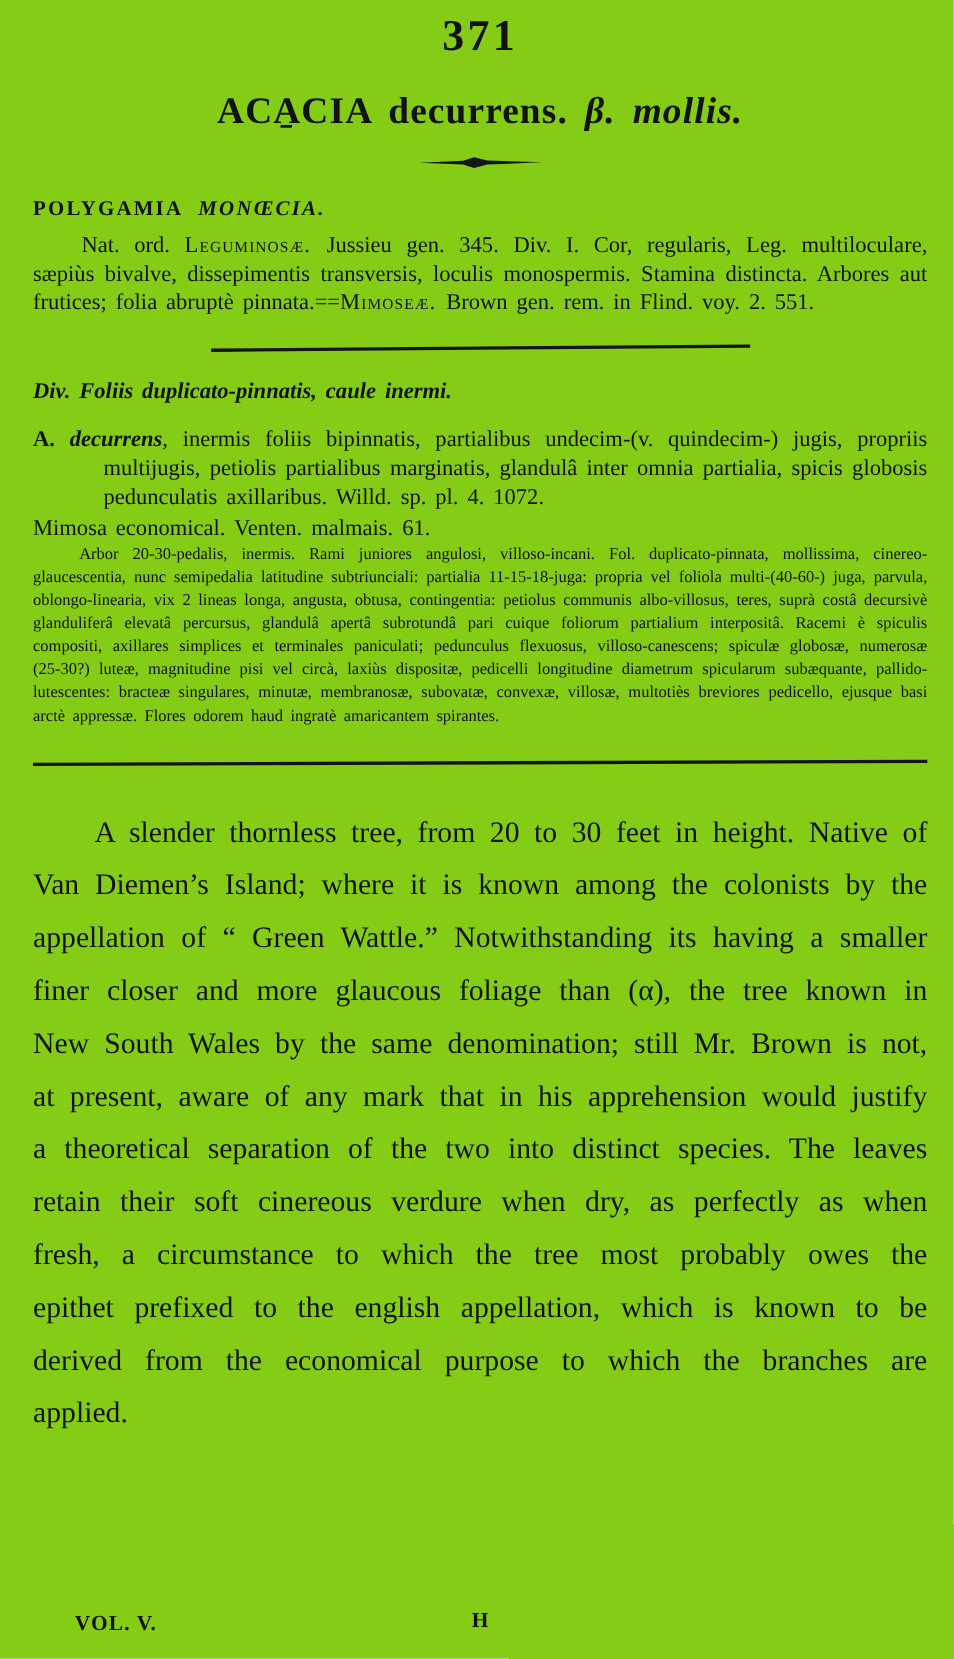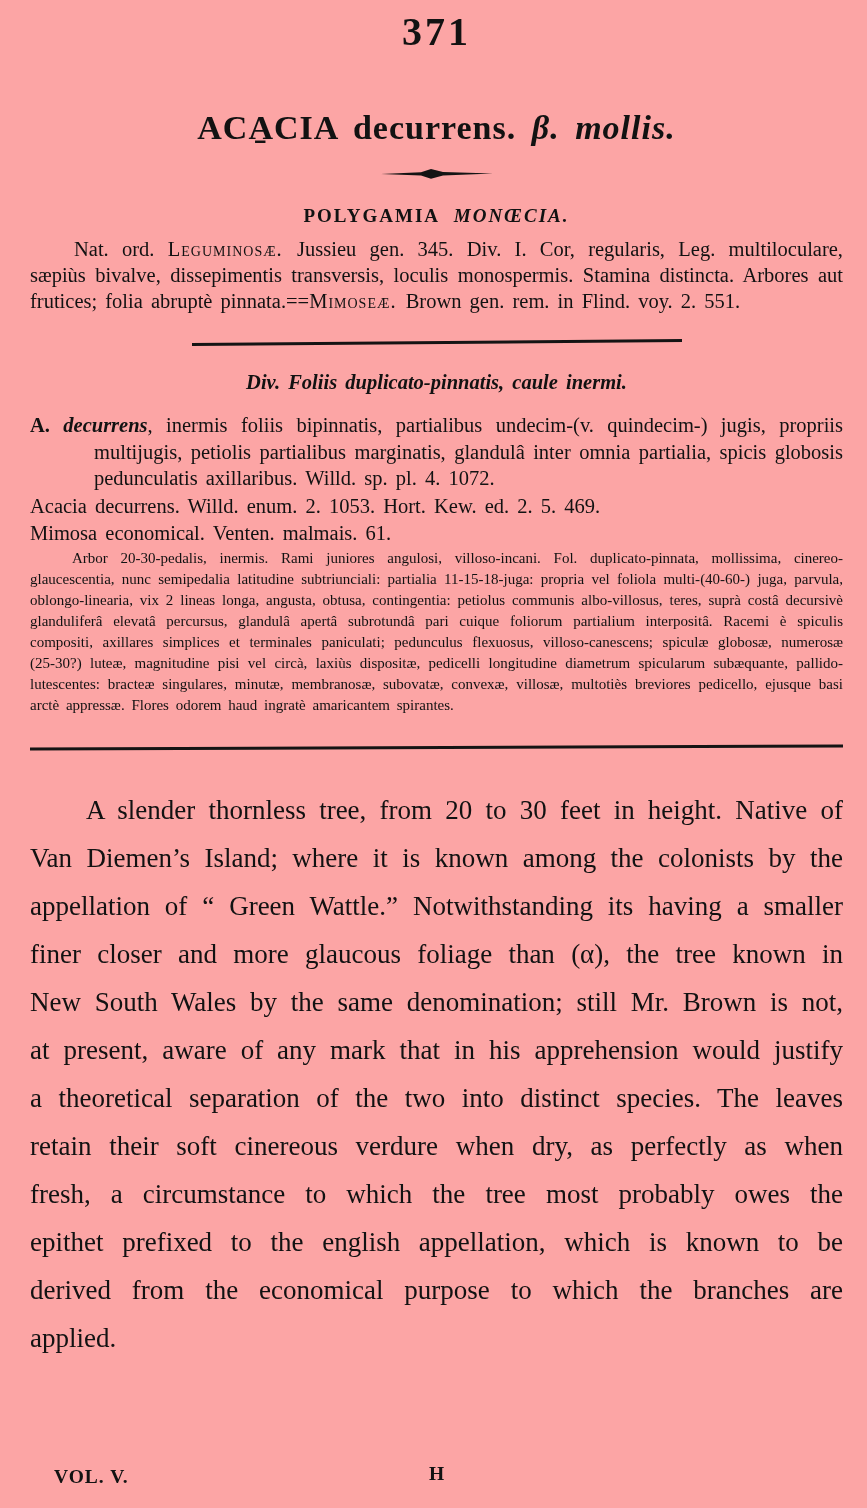--- a/index.html
+++ b/index.html
@@ -2,62 +2,61 @@
 <html><head>
 <meta charset="utf-8">
 <style>
   * { margin: 0; padding: 0; box-sizing: border-box; }
   html, body { background: #e8e8e6; }
   .page {
     position: relative;
     width: 867px;
     height: 1508px;
     margin: 0 auto;
-    background: #fca5a5;
+    background: #84cc16;
     color: #121212;
     font-family: "Liberation Serif", "DejaVu Serif", serif;
     overflow: hidden;
     padding: 0 24px 0 30px;
   }
   
   .i  { }
   .b  { font-weight: bold; }
   .bi { font-weight: bold; font-style: italic; }
   .sc { font-variant: small-caps; letter-spacing: 1px; }
 
   .page-number {
     margin-top: 8px;
     text-align: center;
     font-size: 40px;
     font-weight: bold;
     letter-spacing: 3px;
   }
   .title {
-    margin-top: 54px;
+    margin-top: 28px;
     text-align: center;
     font-size: 34px;
     letter-spacing: 1px;
     word-spacing: 6px;
   }
   .subtitle {
     margin-top: 12px;
     text-align: center;
     font-size: 31px;
     font-weight: bold;
     font-style: italic;
     word-spacing: 4px;
   }
   .ornament-wrap {
     margin-top: 20px;
     text-align: center;
     line-height: 0;
   }
   .class-heading {
     margin-top: 24px;
-    text-align: center;
     font-size: 19px;
     letter-spacing: 2px;
     word-spacing: 8px;
   }
   .nat-ord {
     margin-top: 9px;
     font-size: 20.5px;
     line-height: 26px;
     text-align: justify;
     text-indent: 44px;
@@ -65,21 +64,21 @@
   }
   .mid-rule {
     width: 490px;
     margin: 27px auto 0;
     border: 0;
     border-top: 3px solid #141414;
     transform: rotate(-0.45deg);
   }
   .div-heading {
     margin-top: 27px;
-    text-align: center;
+    text-align: left;
     font-size: 20.5px;
     word-spacing: 3px;
   }
   .species-entry, .synonym-line, .beta-entry {
     font-size: 20.5px;
     line-height: 26.5px;
     text-align: justify;
     word-spacing: 3px;
   }
   .hang {
@@ -113,21 +112,21 @@
     word-spacing: 6px;
   }
   .footer {
     position: absolute;
     left: 30px;
     right: 24px;
     top: 1466px;
     font-size: 19.5px;
     font-weight: bold;
   }
-  .footer .vol { position: absolute; left: 24px; top: 0; letter-spacing: 1px; }
+  .footer .vol { position: absolute; left: 38px; top: 0; letter-spacing: 1px; }
   .footer .sig { position: absolute; left: 0; right: 0; text-align: center; top: -3px; }
   .ornament-svg { display: inline-block; }
 </style>
 </head>
 <body>
 
 <div class="page">
 
   <div class="page-number">371</div>
 
@@ -143,21 +142,20 @@
   <div class="class-heading"><span class="b">POLYGAMIA </span><span class="bi">MONŒCIA.</span></div>
 
   <p class="nat-ord"><span class="i">Nat. ord. </span><span class="sc">Leguminosæ. </span><span class="i">Jussieu gen. </span><span>345.  </span><span class="i">Div. I. </span><span>Cor, regularis, Leg. multiloculare, sæpiùs bivalve, dissepimentis transversis, loculis monospermis.  Stamina distincta.  </span><span class="i">Arbores aut frutices; folia abruptè pinnata.</span><span>==</span><span class="sc">Mimoseæ. </span><span class="i">Brown gen. rem. in Flind. voy. </span><span>2. 551.</span></p>
 
   <hr class="mid-rule">
 
   <div class="div-heading"><span class="bi">Div. Foliis duplicato-pinnatis, caule inermi.</span></div>
 
   <p class="species-entry hang"><span class="b">A. </span><span class="bi">decurrens</span><span>, inermis foliis bipinnatis, partialibus undecim-(v. quindecim-) jugis, propriis multijugis, petiolis partialibus marginatis, glandulâ inter omnia partialia, spicis globosis pedunculatis axillaribus.  </span><span class="i">Willd. sp. pl. 4. 1072.</span></p>
 
-  <p class="synonym-line"><span>Acacia decurrens. </span><span class="i">Willd. enum. 2. 1053.   Hort. Kew. ed. 2. 5. 469.</span></p>
 
   <p class="synonym-line"><span>Mimosa economical. </span><span class="i">Venten. malmais. 61.</span></p>
 
 
   <p class="latin-desc"><span>Arbor </span><span class="i">20-30-pedalis, inermis.</span><span>  Rami juniores </span><span class="i">angulosi, villoso-incani.</span><span> Fol. </span><span class="i">duplicato-pinnata, mollissima, cinereo-glaucescentia, nunc semipedalia latitudine subtriunciali:</span><span> partialia </span><span class="i">11-15-18-juga:</span><span> propria </span><span class="i">vel</span><span> foliola </span><span class="i">multi-</span><span>(40-60-) </span><span class="i">juga, parvula, oblongo-linearia, vix 2 lineas longa, angusta, obtusa, contingentia:</span><span> petiolus communis </span><span class="i">albo-villosus, teres, suprà costâ decursivè glanduliferâ elevatâ percursus, glandulâ apertâ subrotundâ pari cuique foliorum partialium interpositâ.</span><span>  Racemi </span><span class="i">è spiculis compositi, axillares simplices et terminales paniculati;</span><span> pedunculus </span><span class="i">flexuosus, villoso-canescens;</span><span> spiculæ </span><span class="i">globosæ, numerosæ (25-30?) luteæ, magnitudine pisi vel circà, laxiùs dispositæ,</span><span> pedicelli </span><span class="i">longitudine diametrum spicularum subæquante, pallido-lutescentes:</span><span> bracteæ </span><span class="i">singulares, minutæ, membranosæ, subovatæ, convexæ, villosæ, multotiès breviores pedicello, ejusque basi arctè appressæ.</span><span>  Flores </span><span class="i">odorem haud ingratè amaricantem spirantes.</span></p>
 
   <hr class="full-rule">
 
   <p class="english-desc">A slender thornless tree, from 20 to 30 feet in height. Native of Van Diemen’s Island; where it is known among the colonists by the appellation of “ Green Wattle.”  Notwithstanding its having a smaller finer closer and more glaucous foliage than (α), the tree known in New South Wales by the same denomination; still Mr. Brown is not, at present, aware of any mark that in his apprehension would justify a theoretical separation of the two into distinct species.  The leaves retain their soft cinereous verdure when dry, as perfectly as when fresh, a circumstance to which the tree most probably owes the epithet prefixed to the english appellation, which is known to be derived from the economical purpose to which the branches are applied.</p>
 

